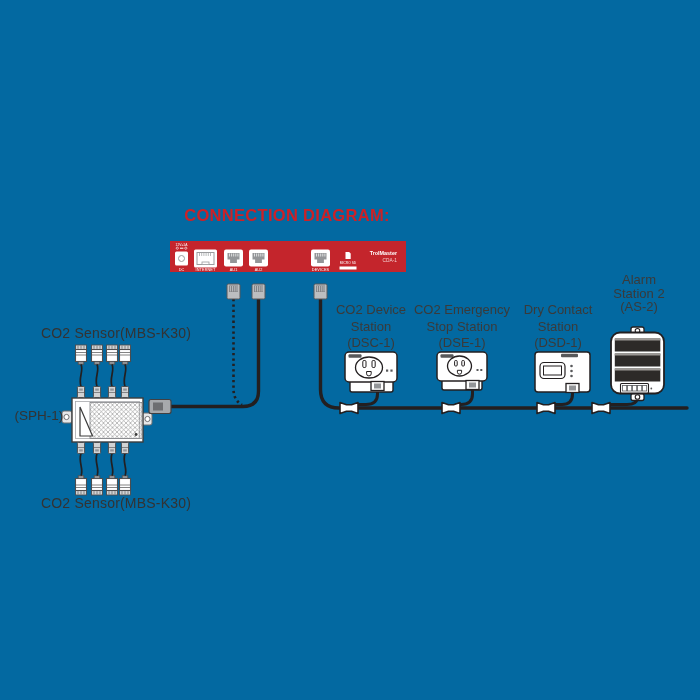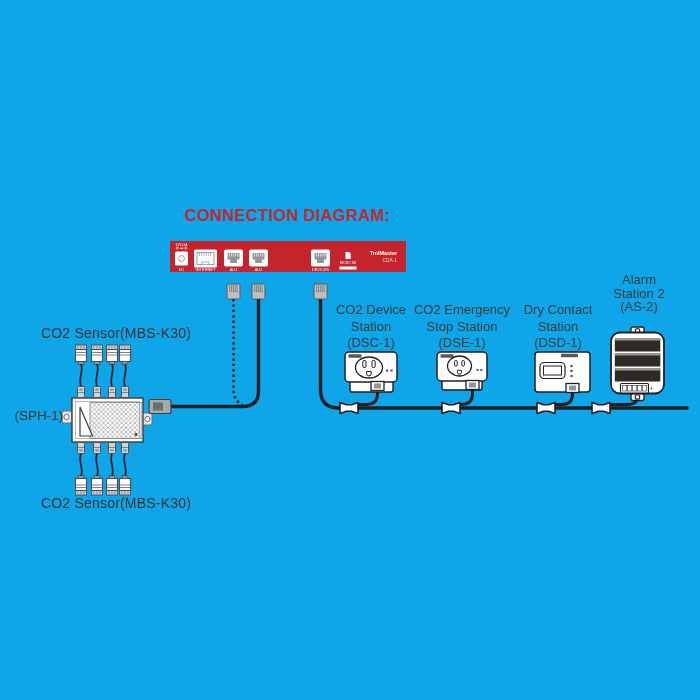--- a/index.html
+++ b/index.html
@@ -1,16 +1,16 @@
 <!DOCTYPE html>
 <html><head>
 <meta charset="utf-8">
 <style>
   html,body{margin:0;padding:0;background:#ffffff;}
-  #canvas{position:relative;width:700px;height:700px;background:#0ea5e9;overflow:hidden;
+  #canvas{position:relative;width:700px;height:700px;background:#0369a1;overflow:hidden;
           font-family:"Liberation Sans", sans-serif;}
   svg{display:block;font-family:"Liberation Sans", sans-serif;}
   .title-text{font-size:16.5px;font-weight:bold;letter-spacing:0.3px;}
   .station-label{font-size:13px;fill:#3a3a3a;}
   .sensor-label{font-size:14px;fill:#333333;letter-spacing:0.2px;}
   .hub-label{font-size:13.5px;fill:#333333;}
   .portlabel{font-size:3.8px;fill:#ffffff;letter-spacing:0.1px;}
   .tinylabel{font-size:3.3px;fill:#ffffff;}
   .brand{font-size:5.4px;font-weight:bold;fill:#ffffff;}
   .model{font-size:4.8px;fill:#f2cfcf;}

